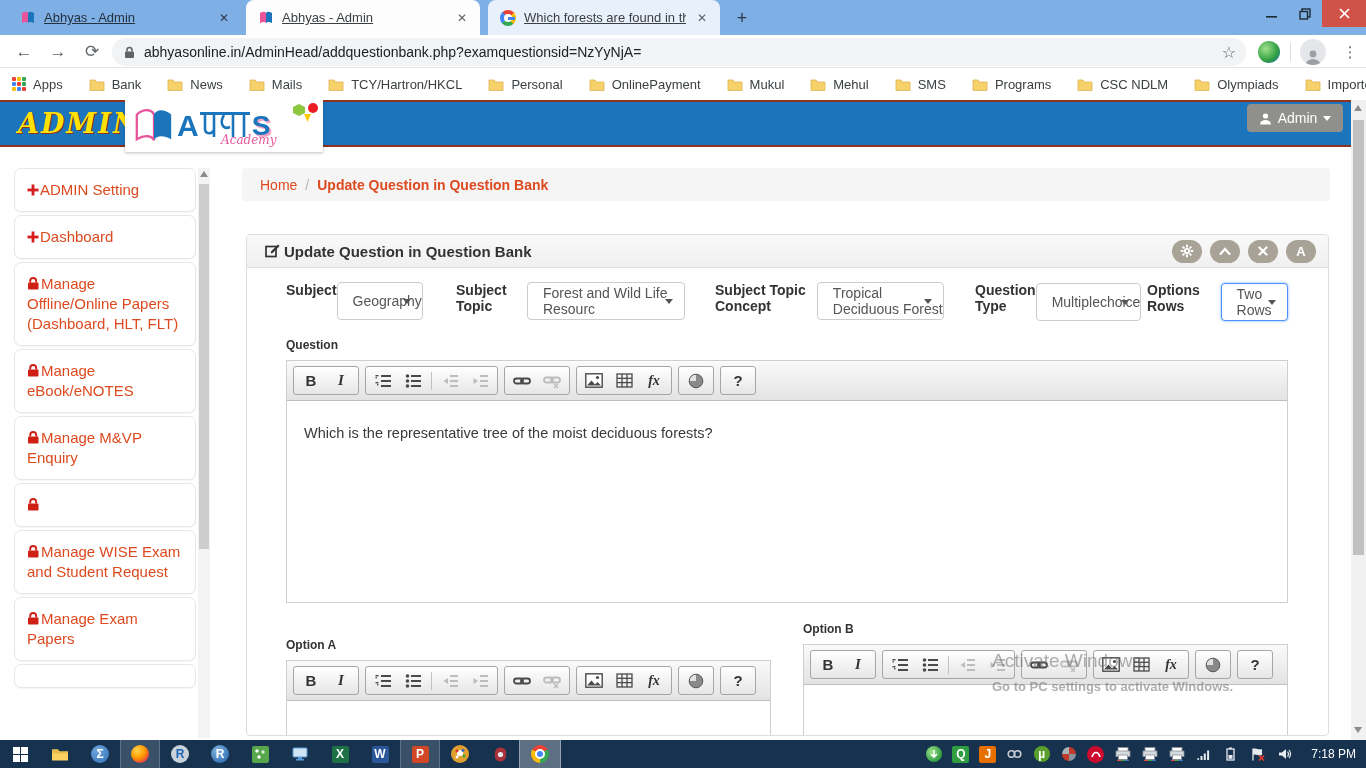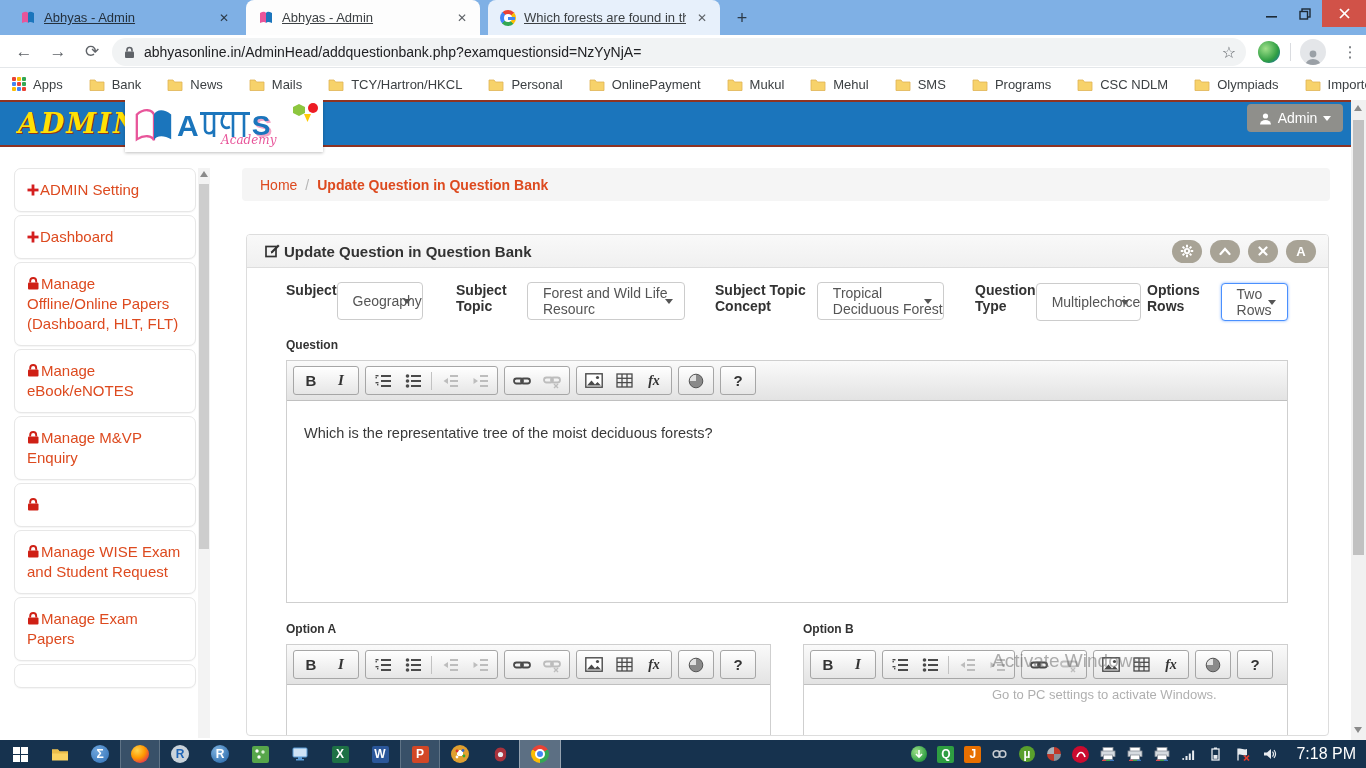--- a/index.html
+++ b/index.html
@@ -108,37 +108,37 @@
   .ckdiv { width:1px; height:18px; background:#c2c2c2; margin:0 3px; }
   .ck-content { padding:24px 0 0 17px; font-size:14.5px; color:#3a3a3a; background:#fff; }
 
   .optrow { display:flex; gap:32px; margin-top:19px; }
   .optcol { width:486px; }
   .opt-editor { height:200px; }
 
   
   .watermark { position:absolute; left:992px; top:550px; color:rgba(110,110,110,.55); pointer-events:none; z-index:5; }
   .wm1 { font-size:19px; }
-  .wm2 { font-size:13px; margin-top:15px; }
+  .wm2 { font-size:13px; margin-top:7px;font-weight:bold; }
 
   
   .taskbar { position:absolute; left:0; top:740px; width:1366px; height:28px; background:#16324e; display:flex; align-items:center; }
   .tb-left { display:flex; align-items:center; height:28px; }
   .tb-item { width:40px; height:28px; display:flex; align-items:center; justify-content:center; cursor:pointer; }
   .tb-item.hl { background:rgba(255,255,255,.15); border-left:1px solid rgba(255,255,255,.2); border-right:1px solid rgba(255,255,255,.2); }
   .tb-item.hl2 { background:rgba(255,255,255,.3); outline:1px solid rgba(255,255,255,.55); }
   .sq16 { width:17px; height:17px; border-radius:2px; display:flex; align-items:center; justify-content:center; color:#fff; font-weight:bold; font-size:12px; }
   .circ18 { width:18px; height:18px; border-radius:50%; display:flex; align-items:center; justify-content:center; color:#fff; font-weight:bold; font-size:12px; }
   .ff-ico { background:radial-gradient(circle at 35% 30%, #ffd54d, #ff9800 45%, #e3364e 80%); }
   .chrome-ico { background:conic-gradient(from -60deg,#ea4335 0 120deg,#34a853 120deg 240deg,#fbbc05 240deg 360deg); position:relative; }
   .chrome-ico::after { content:""; position:absolute; inset:4px; background:#4285f4; border:2px solid #fff; border-radius:50%; }
   .palette-ico { background:radial-gradient(circle at 50% 45%, #fff 0 3px, #e0a030 3px); position:relative; }
   .tray { margin-left:auto; display:flex; align-items:center; gap:10px; padding-right:10px; height:28px; }
   .tray-ico { width:17px; height:17px; display:flex; align-items:center; justify-content:center; cursor:pointer; }
-  .tb-time { color:#fff; font-size:16px; margin-left:8px; white-space:nowrap; cursor:default; }
+  .tb-time { color:#fff; font-size:12px; margin-left:8px; white-space:nowrap; cursor:default; }
 
   .devan { display:inline-block; margin-left:1px; }
 </style>
 </head>
 <body>
 
 <div class="screen">
 
   <div class="titlebar">
     <div class="tab tab1">
@@ -591,21 +591,21 @@
                     <b>?</b>
                   </button>
     </span>
   </div>
 
             <div class="ck-content">Which is the representative tree of the moist deciduous forests?</div>
           </div>
 
           <div class="optrow">
             <div class="optcol">
-              <div class="qlabel" style="margin-top:0">Option A</div>
+              <div class="qlabel" style="margin-top:16px">Option A</div>
               <div class="editor opt-editor">
 
   <div class="ck-toolbar">
     <span class="ckgroup">
       <button class="ckbtn">
                         <b>B</b>
                       </button>
       <button class="ckbtn">
                         <i>I</i>
                       </button>

